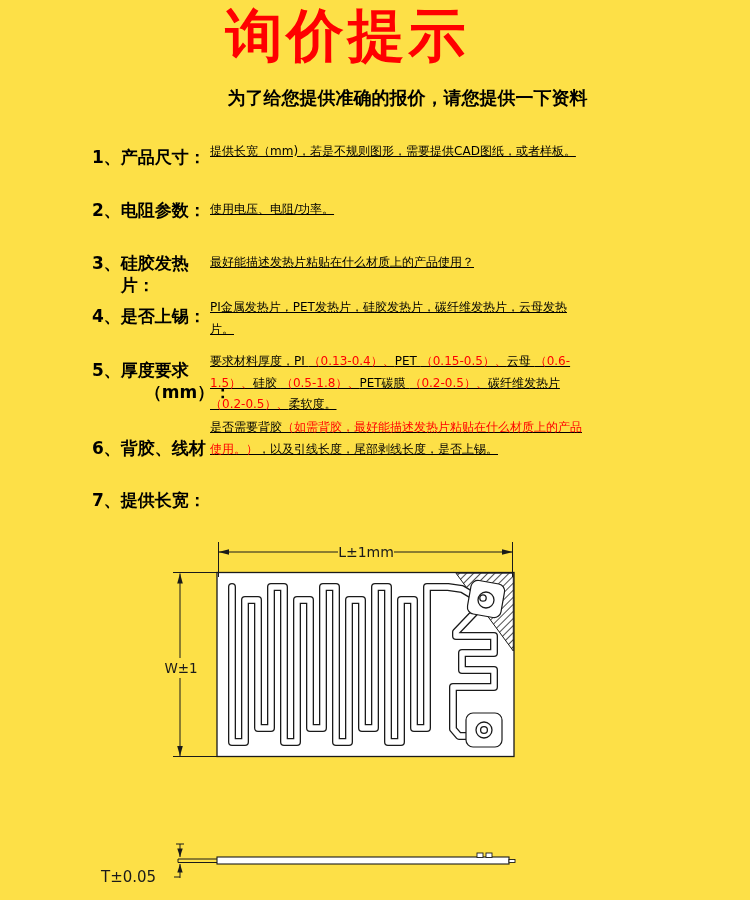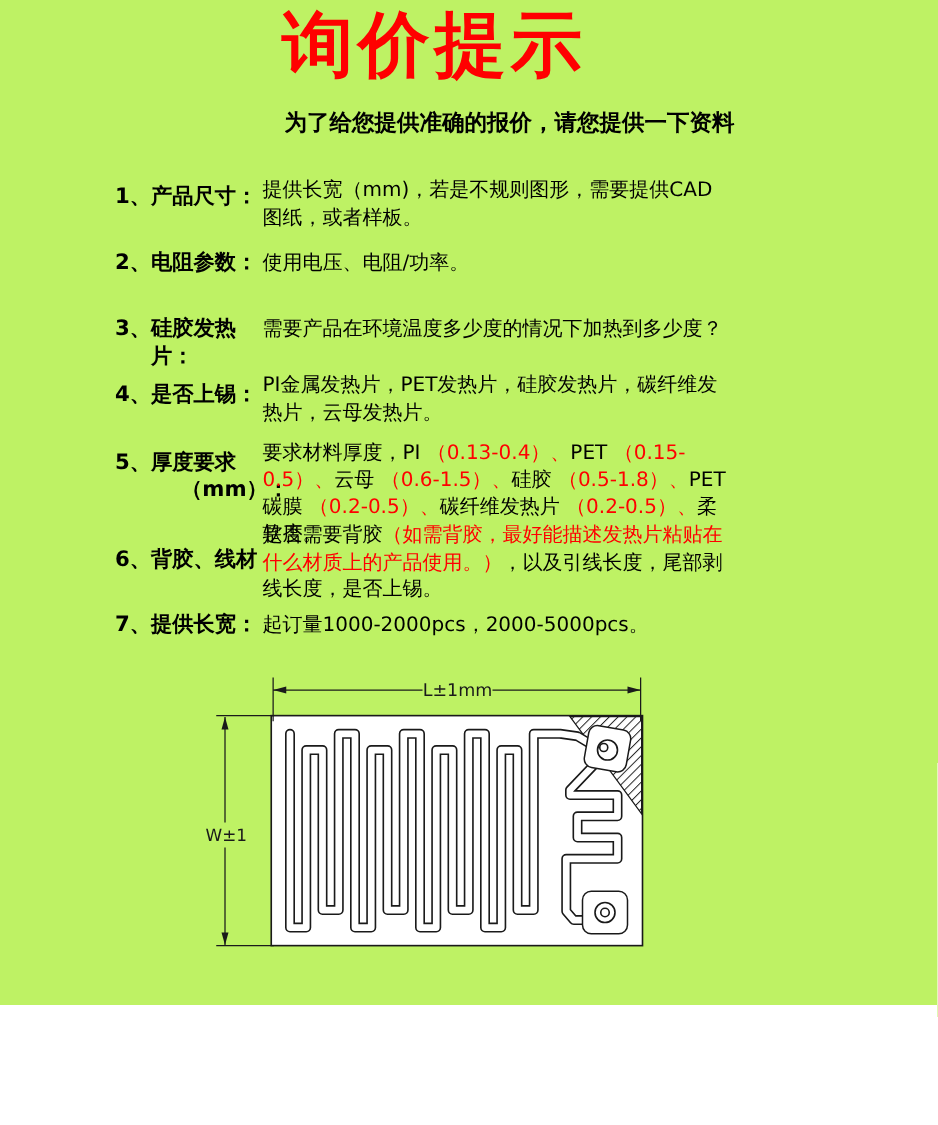--- a/index.html
+++ b/index.html
@@ -1,20 +1,20 @@
 <!DOCTYPE html>
 <html><head>
 <meta charset="utf-8">
 <style>
   * { box-sizing: border-box; margin: 0; padding: 0; }
   html,body { background:#ffffff; }
   .page {
     position: relative;
-    width: 750px; height: 804px;
-    background: #bef264;
+    width: 750px; height: 900px;
+    background: #fde047;
     font-family: "DejaVu Sans", sans-serif;
     overflow: hidden;
   }
   .title {
     position: absolute; top: -2px; left: 0; right: 55px;
     text-align: center;
     font-family: "DejaVu Serif", serif;
     font-size: 57px; font-weight: bold;
     letter-spacing: 4px;
     color: #ff0000;
@@ -29,22 +29,23 @@
   .row { position: absolute; left: 92px; display: flex; align-items: flex-start; }
   .row-label {
     width: 118px; flex: none;
     font-size: 17px; font-weight: bold; color: #000;
     line-height: 22px;
   }
   .row-label .lbl-wrap { display: flex; }
   .row-label .lbl-line2 { margin-left: 24px; }
   .row-content {
     width: 374px;
-    font-size: 16px; line-height: 21.5px; color: #000;
+    font-size: 12px; line-height: 21.5px; color: #000;
     text-align: left;
+    text-decoration: underline;
   }
   .row-content.centered { }
   .pt5 { padding-top: 5px; }
   .pt8 { padding-top: 8px; }
   .pt20 { padding-top: 20px; }
   svg text { font-family: "DejaVu Sans", sans-serif; }
   .diagram { position: absolute; left: 0; top: 530px; }
 </style>
 </head>
 <body>
@@ -74,21 +75,21 @@
     <div class="row-content"><span>使用电压、电阻/功率。</span></div>
   </div>
 
   <div class="row" style="top:252px">
     <div class="row-label">
       <div class="lbl-wrap">
           <span>3、</span>
           <span>硅胶发热片：</span>
         </div>
     </div>
-    <div class="row-content"><span>需要产品在环境温度多少度的情况下加热到多少度？</span></div>
+    <div class="row-content"><span>最好能描述发热片粘贴在什么材质上的产品使用？</span></div>
   </div>
 
   <div class="row" style="top:297px">
     <div class="row-label pt8">
       <div class="lbl-wrap">
           <span>4、</span>
           <span>是否上锡：</span>
         </div>
     </div>
     <div class="row-content"><span>PI金属发热片，PET发热片，硅胶发热片，碳纤维发热片，云母发热片。</span></div>
@@ -117,21 +118,20 @@
     <div class="row-content centered"><span>是否需要背胶</span><span style="color: rgb(255, 0, 0);">（如需背胶，最好能描述发热片粘贴在什么材质上的产品使用。）</span><span>，以及引线长度，尾部剥线长度，是否上锡。</span></div>
   </div>
 
   <div class="row" style="top:489px">
     <div class="row-label">
       <div class="lbl-wrap">
           <span>7、</span>
           <span>提供长宽：</span>
         </div>
     </div>
-    <div class="row-content"><span>起订量1000-2000pcs，2000-5000pcs。</span></div>
   </div>
 
   <svg class="diagram" width="750" height="370" viewBox="0 0 750 370">
     <defs>
       <pattern id="hatch" width="5" height="5" patternUnits="userSpaceOnUse" patternTransform="rotate(45)">
         <rect width="5" height="5" fill="#ffffff"></rect>
         <line x1="0" y1="0" x2="0" y2="5" stroke="#222" stroke-width="1.6"></line>
       </pattern>
     </defs>
 

